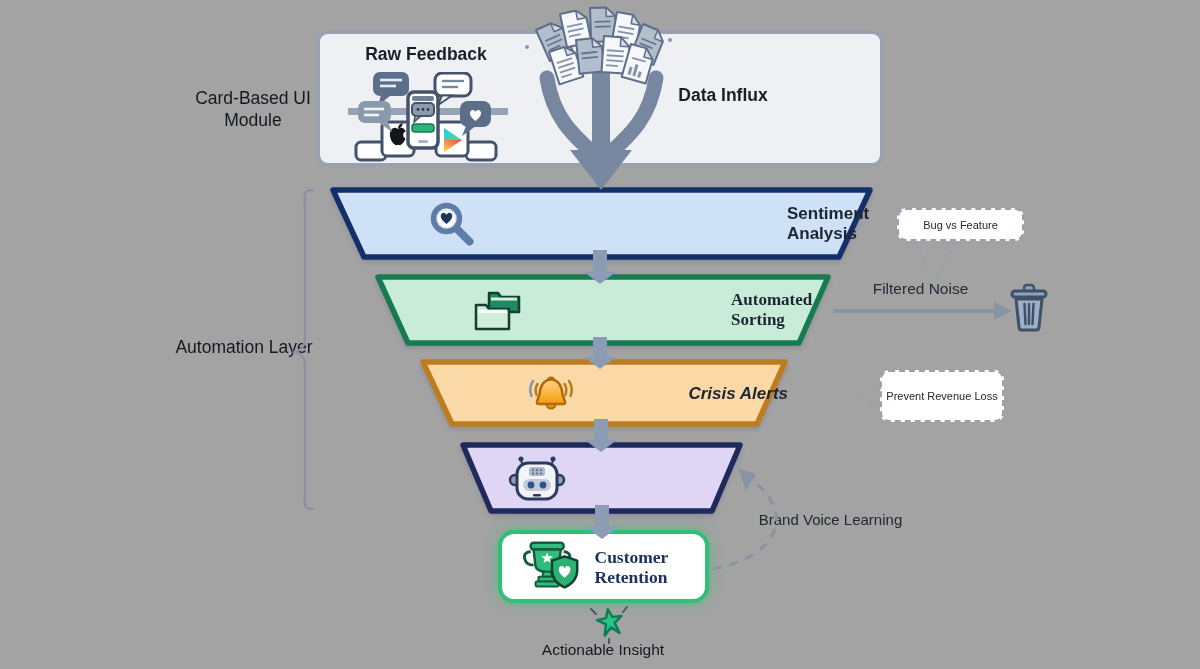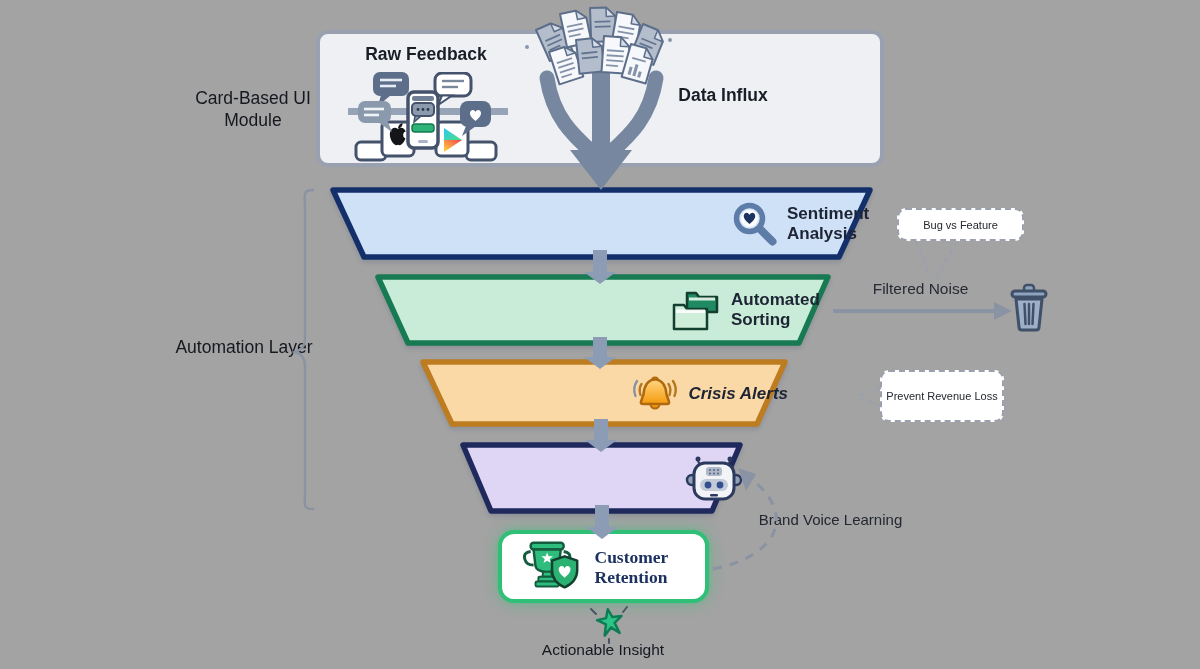--- a/index.html
+++ b/index.html
@@ -20,26 +20,26 @@
   .card-label{left:168px;top:87px;width:170px;text-align:center;
     font-size:17.5px;line-height:22px;color:#15181e;}
   .automation-label{left:160px;top:336px;width:168px;text-align:center;
     font-size:17.5px;line-height:22px;color:#15181e;}
   
   .stage{z-index:2;}
   .stage svg.shape{position:absolute;left:0;top:0;width:100%;height:100%;overflow:visible;}
   .stage .shape polygon{stroke-width:5.5;stroke-linejoin:round;
     filter:drop-shadow(0 3px 2px rgba(90,100,125,.28));}
   .stage-content{position:absolute;inset:0;display:flex;align-items:center;
-    justify-content:flex-end;gap:6px;}
+    justify-content:space-between;gap:6px;}
   .stage-label{font-size:17px;font-weight:bold;color:#1d2433;line-height:20px;}
   .s1{left:330px;top:188px;width:543px;height:71px;}
   .s1 .stage-content{padding-left:96px;}
   .s1 .stage-label{width:86px;}
-  .s2{left:375px;top:275px;width:456px;height:70px;}
+  .s2{left:375px;top:275px;width:456px;height:70px;font-family:Liberation Serif, serif;}
   .s2 .stage-content{padding-left:98px;}
   .s2 .stage-label{width:100px;}
   .s3{left:420px;top:360px;width:368px;height:67px;}
   .s3 .stage-content{padding-left:104px;}
   .s4{left:460px;top:443px;width:283px;height:70px;}
   .s4 .stage-content{padding-left:48px;}
   .s4 .stage-label{width:106px;}
   
   .retention{
     left:498px;top:530px;width:211px;height:73px;box-sizing:border-box;

